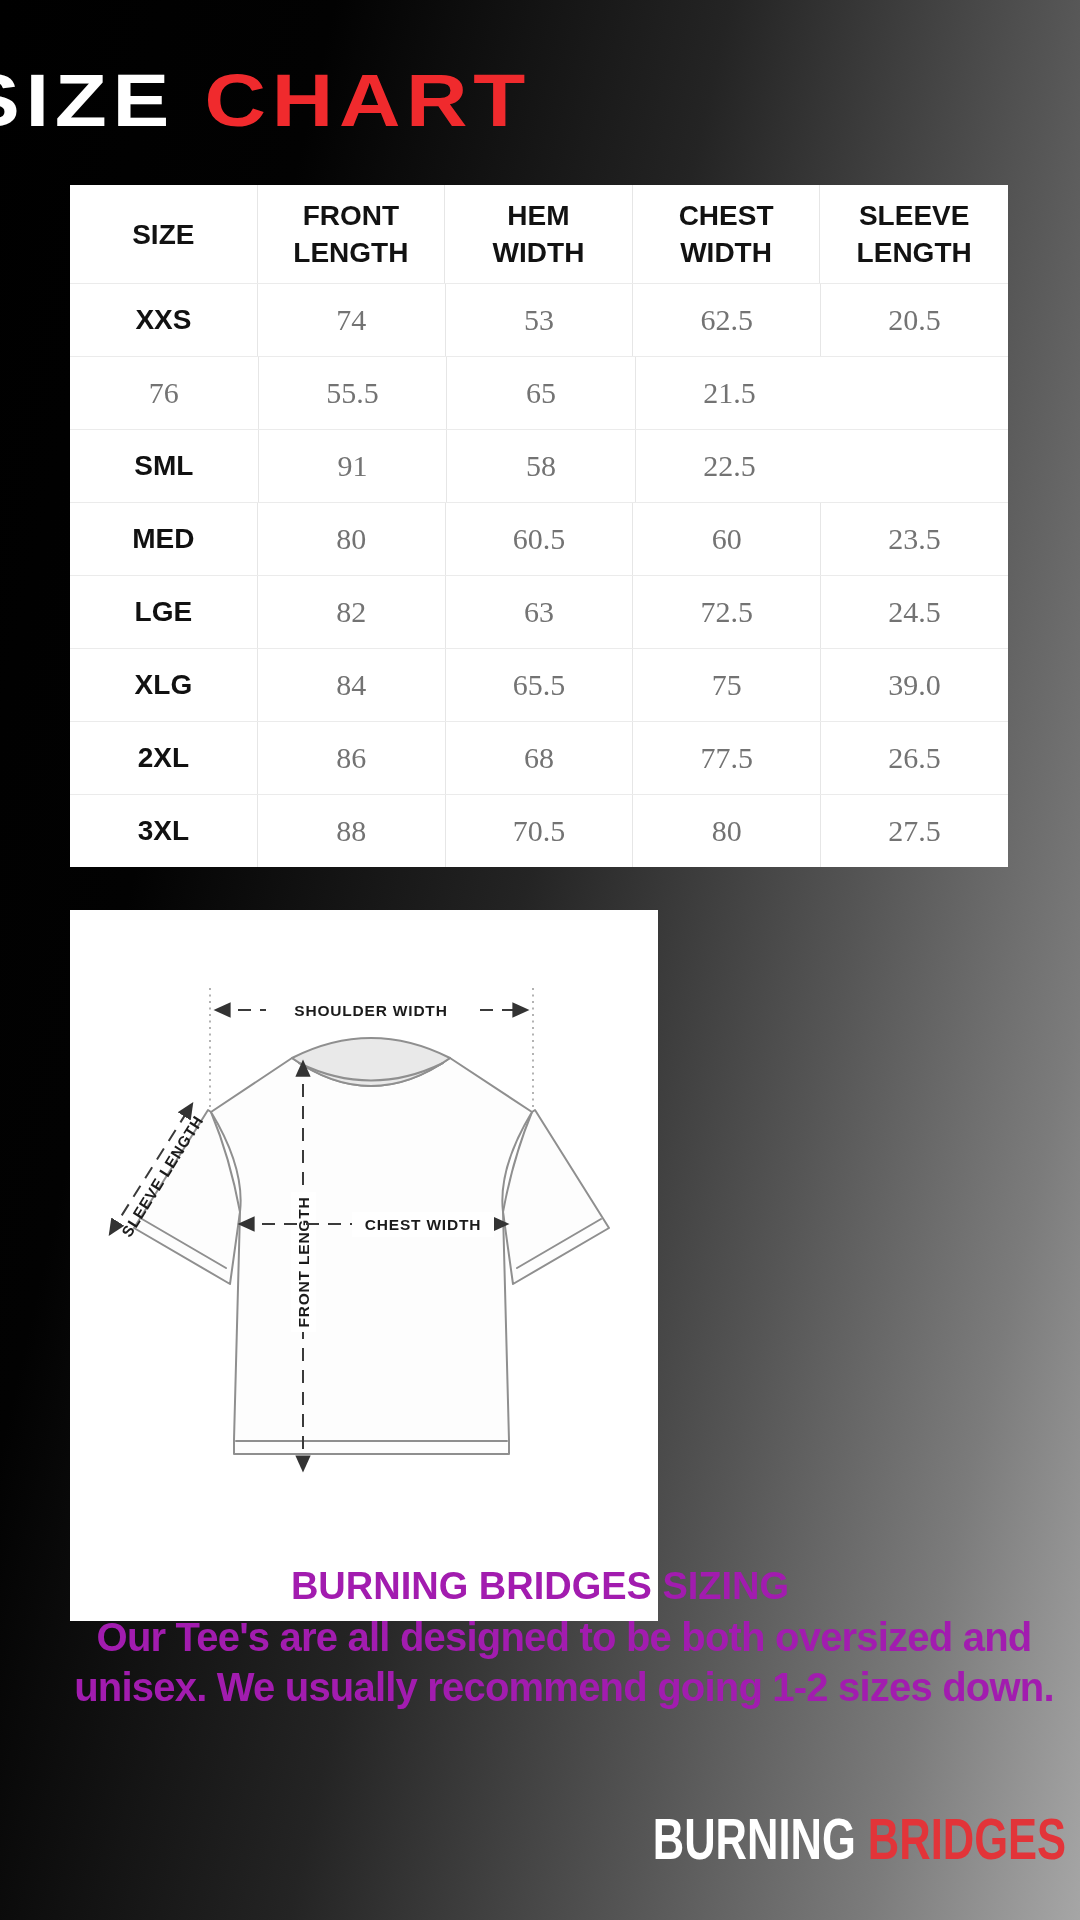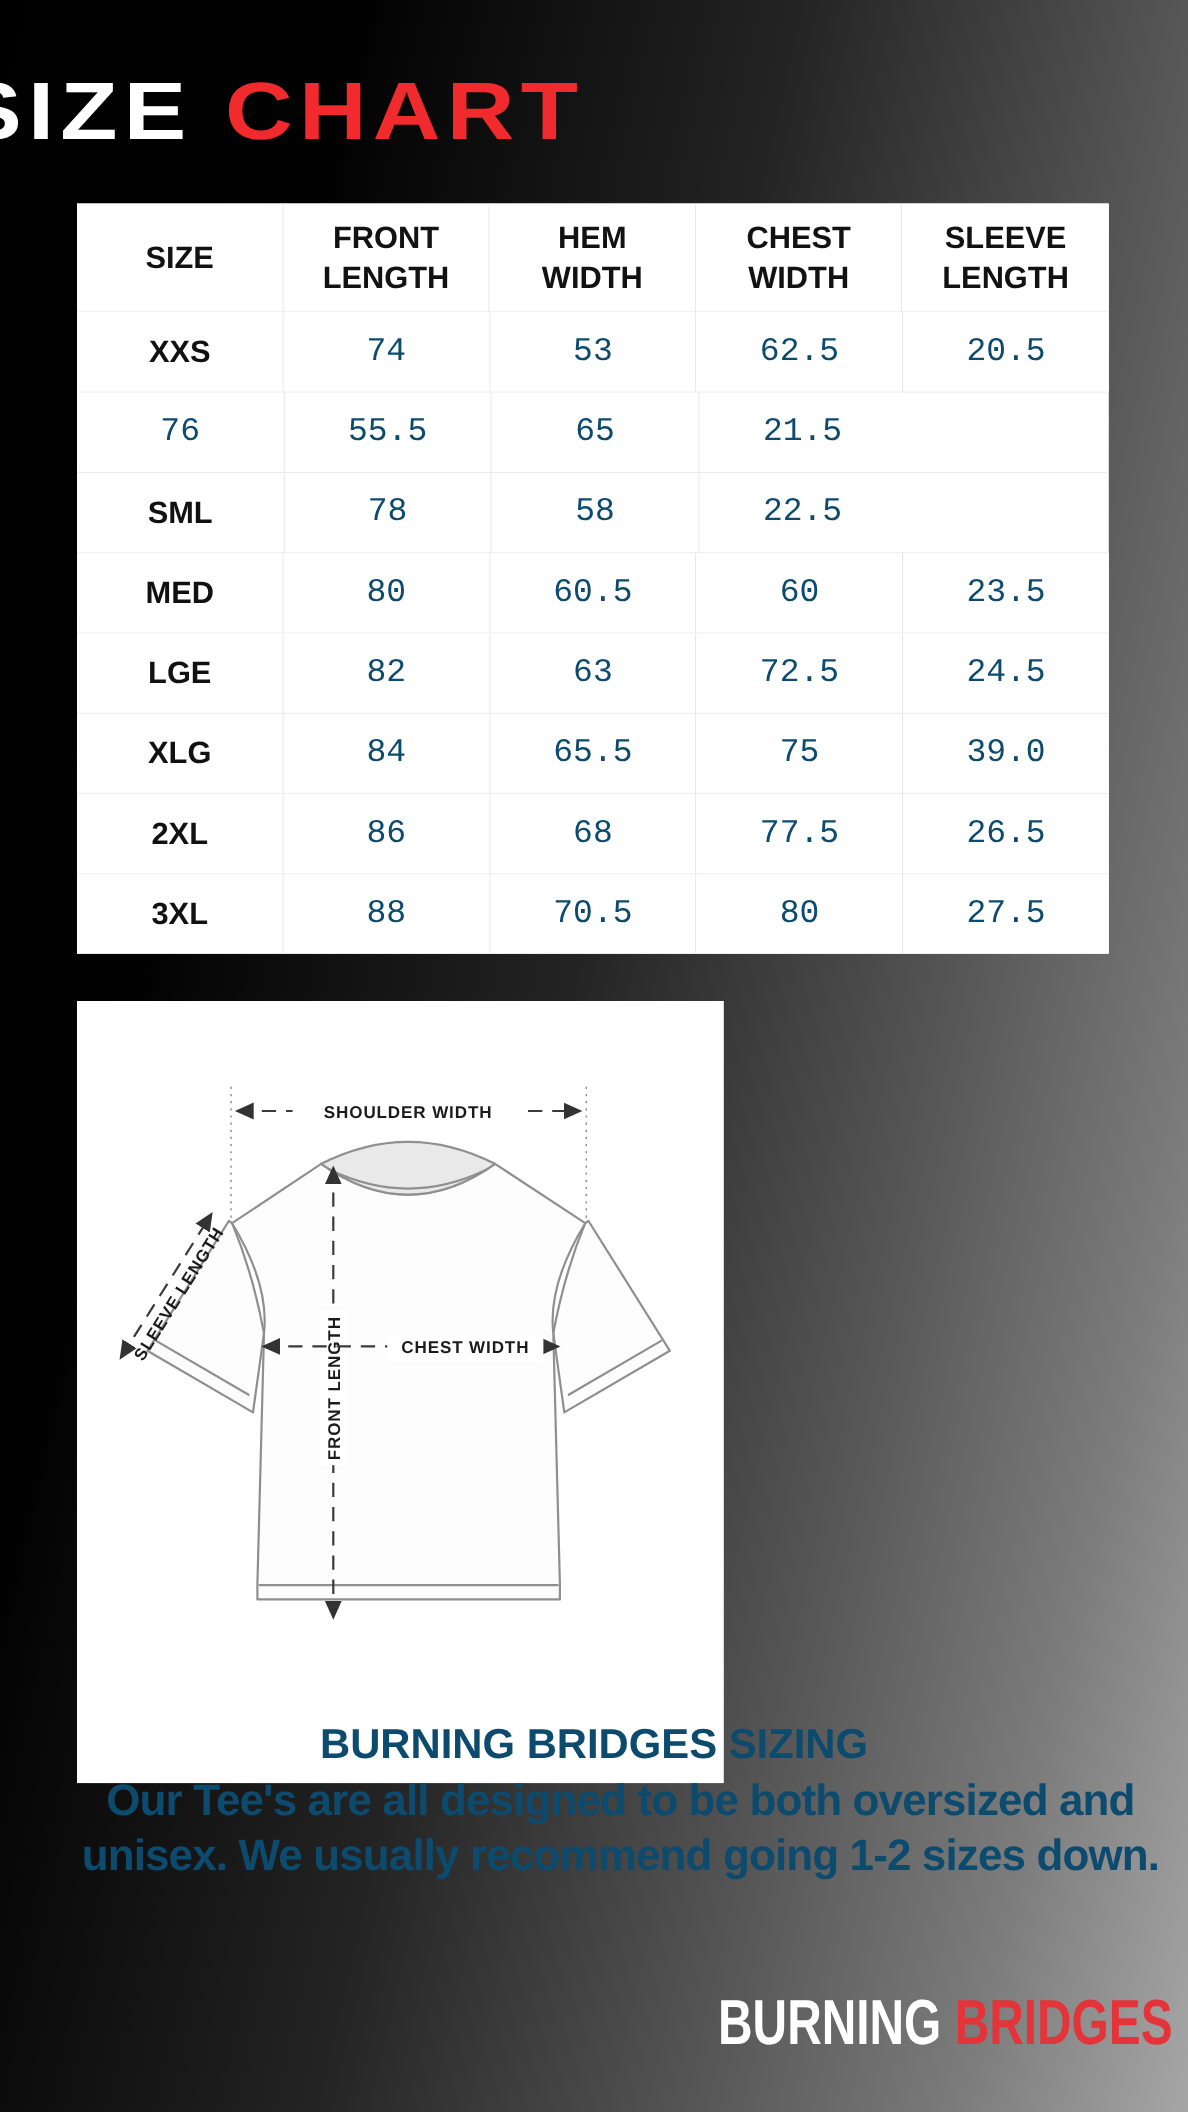--- a/index.html
+++ b/index.html
@@ -21,35 +21,35 @@
   }
   .thead{display:flex;height:98px;flex:0 0 98px;}
   .tbody{display:flex;flex-direction:column;flex:1;}
   .trow{display:flex;flex:1;border-top:1px solid #ebebeb;}
   .hcell,.cell{
     width:20%;display:flex;align-items:center;justify-content:center;text-align:center;
     border-right:1px solid #e6e6e6;background:#ffffff;color:#121212;
   }
   .hcell:last-child,.cell:last-child{border-right:none;}
   .hcell{font-weight:700;font-size:28px;line-height:37px;padding:0 26px;box-sizing:border-box;}
-  .cell{font-family:Liberation Mono, monospace;font-size:30px;font-weight:400;color:#0c4a6e;}
+  .cell{font-family:Liberation Serif, serif;font-size:30px;font-weight:400;color:#737373;}
   .cell.size-cell{font-family:"Liberation Sans",sans-serif;font-weight:700;font-size:28px;color:#111;}
   
   .diagram{position:absolute;left:70px;top:910px;width:588px;height:711px;background:#ffffff;}
   .diagram svg{display:block;width:100%;height:100%;}
   .tee{stroke:#8f8f8f;stroke-width:2;fill:none;stroke-linejoin:round;stroke-linecap:round;}
   .tee-fill{fill:#fdfdfd;}
   .collar-fill{fill:#e9e9e9;}
   .meas-line{stroke:#3a3a3a;stroke-width:2;stroke-dasharray:13 9;fill:none;}
   .guide{stroke:#8a8a8a;stroke-width:1.3;stroke-dasharray:2 4.5;}
   .meas-text{font-family:"Liberation Sans",sans-serif;font-size:15.5px;font-weight:700;
     fill:#1b1b1b;letter-spacing:.8px;text-anchor:middle;}
   .label-bg{fill:#ffffff;}
   
-  .description{position:absolute;top:1560px;left:0;width:1080px;text-align:center;color:#0c4a6e;}
+  .description{position:absolute;top:1560px;left:0;width:1080px;text-align:center;color:#a21caf;}
   .desc-heading{font-size:38px;font-weight:700;line-height:52px;letter-spacing:0;}
   .desc-line{font-size:40px;font-weight:700;line-height:50px;letter-spacing:-.8px;margin-left:48px;}
   
   .brand-logo{position:absolute;top:1810px;right:14px;white-space:nowrap;}
   .brand-inner{
     display:inline-block;transform:scaleX(0.75);transform-origin:right center;
     font-size:58px;font-weight:900;letter-spacing:0;color:#ffffff;line-height:1;
   }
 </style>
 </head>
@@ -78,21 +78,21 @@
         <div class="cell">20.5</div>
       </div>
       <div class="trow">
         <div class="cell">76</div>
         <div class="cell">55.5</div>
         <div class="cell">65</div>
         <div class="cell">21.5</div>
       </div>
       <div class="trow">
         <div class="cell size-cell">SML</div>
-        <div class="cell">78</div>
+        <div class="cell">91</div>
         <div class="cell">58</div>
         <div class="cell">22.5</div>
       </div>
       <div class="trow">
         <div class="cell size-cell">MED</div>
         <div class="cell">80</div>
         <div class="cell">60.5</div>
         <div class="cell">60</div>
         <div class="cell">23.5</div>
       </div>

